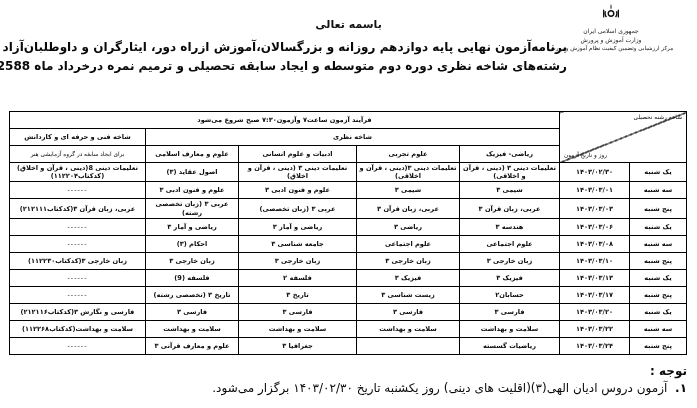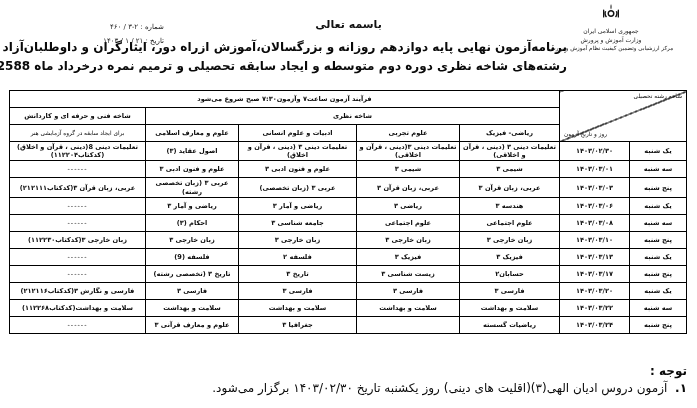--- a/index.html
+++ b/index.html
@@ -90,20 +90,21 @@
   .table-wrap {
     position: absolute;
     top: 90px; left: 10px;
     width: 677px;
   }
   table.sched {
     width: 100%;
     border-collapse: collapse;
     table-layout: fixed;
     direction: rtl;
+    margin-top: 21px;
   }
   table.sched td, table.sched th {
     border: 1px solid #000;
     padding: 1px 2px;
     text-align: center;
     vertical-align: middle;
     font-size: 6.6px;
     font-weight: 700;
     line-height: 1.25;
     color: #0a0a0a;
@@ -213,30 +214,20 @@
       <div class="org-line l3">مرکز ارزشیابی وتضمین کیفیت نظام آموزش وپرورش</div>
     </div>
 
     <div class="basmala">باسمه تعالی</div>
 
     <div class="title-block">
       <div class="title-line">برنامه‌آزمون نهایی پایه دوازدهم روزانه و بزرگسالان،آموزش ازراه دور، ایثارگران و داوطلبان‌آزاد</div>
       <div class="title-line">رشته‌های شاخه نظری دوره دوم متوسطه و ایجاد سابقه تحصیلی و ترمیم نمره درخرداد ماه 2588</div>
     </div>
 
-    <div class="meta-block">
-      <div class="meta-row">
-        <span class="meta-label">شماره :</span>
-        <span class="meta-hand">۲-۳ / ۴۶۰</span>
-      </div>
-      <div class="meta-row">
-        <span class="meta-label">تاریخ :</span>
-        <span class="meta-hand">۲۱ / ۱ / ۱۴۰۳</span>
-      </div>
-    </div>
   </div>
 
   <div class="table-wrap">
     <table class="sched">
       <colgroup>
         <col class="c-day">
           <col class="c-date">
           <col class="c-riazi">
         <col class="c-tajrobi">
           <col class="c-ensani">

